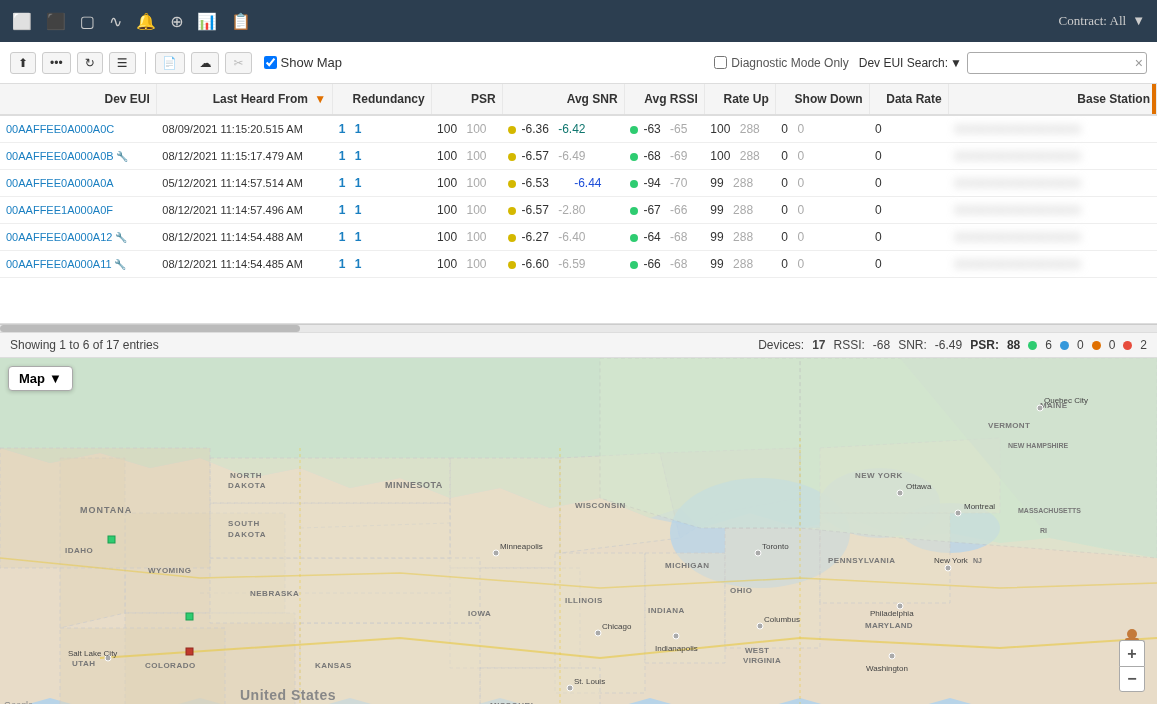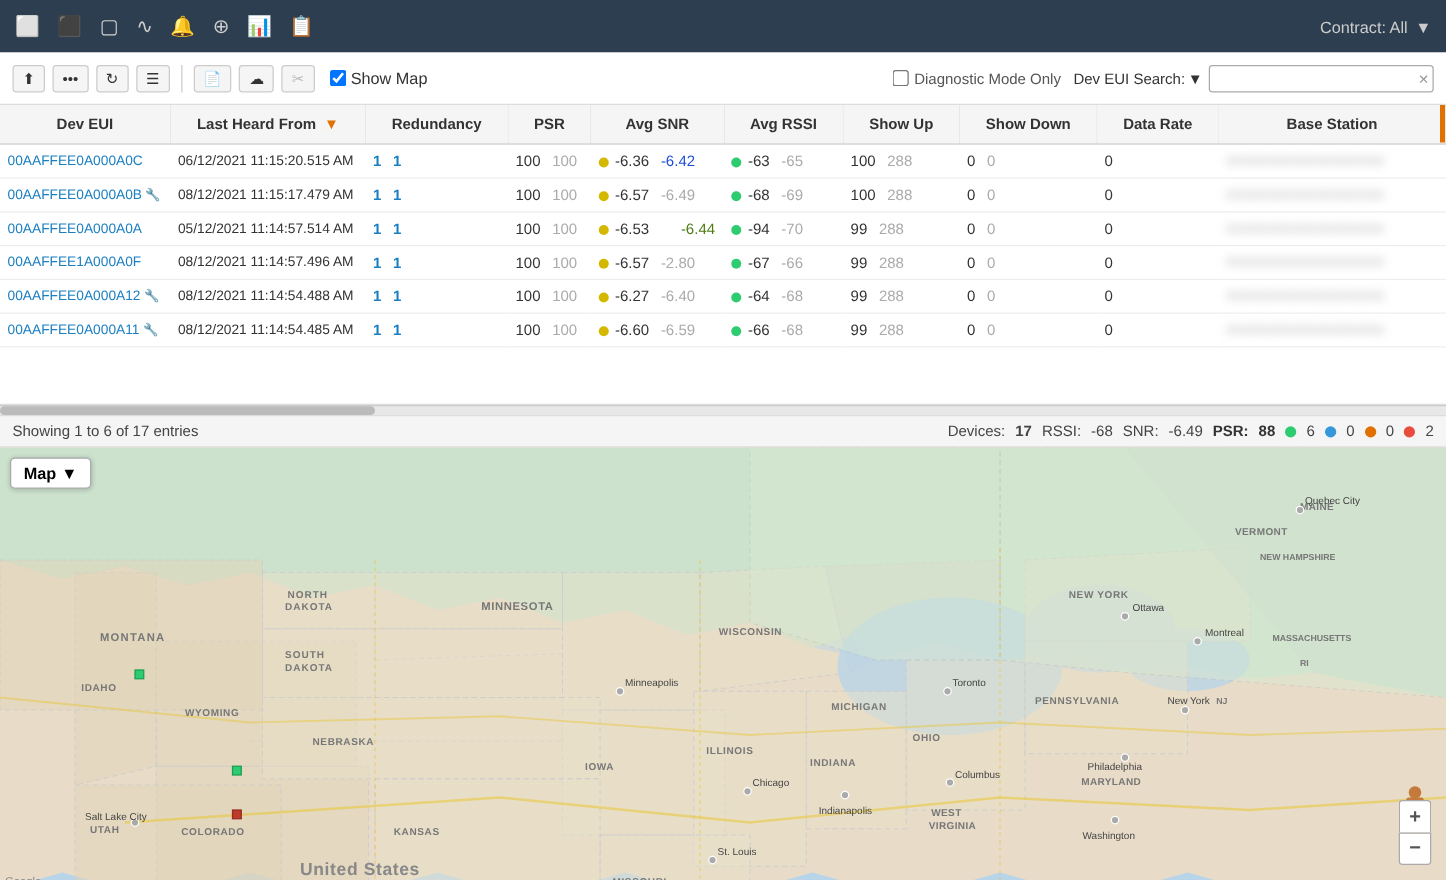--- a/index.html
+++ b/index.html
@@ -22,20 +22,21 @@
     .topbar-icon {
       color: #ccc;
       font-size: 16px;
       cursor: pointer;
     }
     .topbar-right {
       display: flex;
       gap: 6px;
       color: #ccc;
       font-size: 13px;
+      font-family: Liberation Serif, serif;
     }
 
     
     .toolbar {
       background: #fff;
       height: 42px;
       display: flex;
       align-items: center;
       padding: 0 10px;
       border-bottom: 1px solid #ddd;
@@ -69,22 +70,22 @@
     .table-container {
       background: #fff;
       overflow-x: auto;
       overflow-y: auto;
       height: 240px;
       border-bottom: 1px solid #ddd;
     }
     table { width: 100%; border-collapse: collapse; font-size: 12px; }
     thead tr { background: #f5f5f5; border-bottom: 2px solid #ddd; }
     thead th {
-      padding: 8px 20px;
-      text-align: center;
+      padding: 8px 6px;
+      text-align: right;
       font-weight: bold;
       color: #333;
       white-space: nowrap;
       border-right: 1px solid #e8e8e8;
       position: sticky;
       top: 0;
       background: #f5f5f5;
       z-index: 1;
     }
     tbody tr { border-bottom: 1px solid #eee; }
@@ -263,44 +264,44 @@
 <div class="table-container">
   <table>
     <thead>
       <tr>
         <th>Dev EUI</th>
         <th>Last Heard From <span class="sort-arrow">▼</span></th>
         <th>Redundancy</th>
         <th>PSR</th>
         <th>Avg SNR</th>
         <th>Avg RSSI</th>
-        <th>Show Up</th>
+        <th>Rate Up</th>
         <th>Show Down</th>
         <th>Data Rate</th>
         <th style="min-width:180px; position:relative;">Base Station
           <div class="col-orange-right"></div>
         </th>
       </tr>
     </thead>
     <tbody id="table-body">
     <tr>
       <td style="color:#1a7fc1; font-size:11px;">00AAFFEE0A000A0C</td>
-      <td style="font-size:11px;">06/12/2021 11:15:20.515 AM</td>
+      <td style="font-size:11px;">08/09/2021 11:15:20.515 AM</td>
       <td>
         <span style="color:#1a7fc1;font-weight:bold;margin-right:6px;">1</span>
         <span style="color:#1a7fc1;font-weight:bold;">1</span>
       </td>
       <td>
         <span style="margin-right:6px;">100</span>
         <span style="color:#aaa;">100</span>
       </td>
       <td>
         <span style="display:inline-block;width:8px;height:8px;border-radius:50%;background:#d4b800;margin-right:2px;vertical-align:middle;"></span>
         <span style="margin-right:6px;">-6.36</span>
-        <span style="color:#1d4ed8;text-align:right;">-6.42</span>
+        <span style="color:#0f766e;text-align:right;">-6.42</span>
       </td>
       <td>
         <span style="display:inline-block;width:8px;height:8px;border-radius:50%;background:#2ecc71;margin-right:2px;vertical-align:middle;"></span>
         <span style="margin-right:6px;">-63</span>
         <span style="color:#aaa;">-65</span>
       </td>
       <td>
         <span style="margin-right:6px;">100</span>
         <span style="color:#aaa;">288</span>
       </td>
@@ -350,21 +351,21 @@
         <span style="color:#1a7fc1;font-weight:bold;margin-right:6px;">1</span>
         <span style="color:#1a7fc1;font-weight:bold;">1</span>
       </td>
       <td>
         <span style="margin-right:6px;">100</span>
         <span style="color:#aaa;">100</span>
       </td>
       <td>
         <span style="display:inline-block;width:8px;height:8px;border-radius:50%;background:#d4b800;margin-right:2px;vertical-align:middle;"></span>
         <span style="margin-right:22px;">-6.53</span>
-        <span style="color:#4d7c0f;">-6.44</span>
+        <span style="color:#1d4ed8;">-6.44</span>
       </td>
       <td>
         <span style="display:inline-block;width:8px;height:8px;border-radius:50%;background:#2ecc71;margin-right:2px;vertical-align:middle;"></span>
         <span style="margin-right:6px;">-94</span>
         <span style="color:#aaa;">-70</span>
       </td>
       <td>
         <span style="margin-right:6px;">99</span>
         <span style="color:#aaa;">288</span>
       </td>

